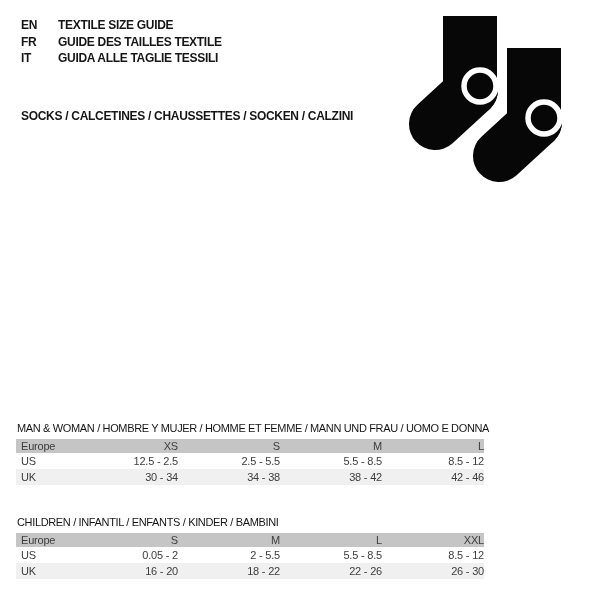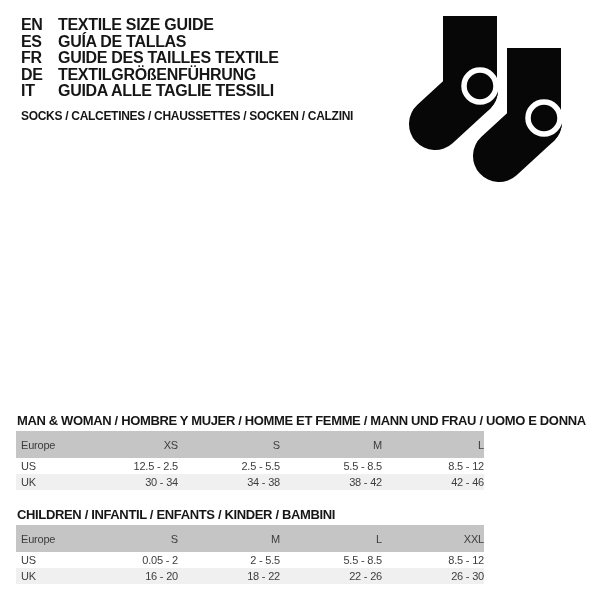--- a/index.html
+++ b/index.html
@@ -5,62 +5,56 @@
   html,body{margin:0;padding:0;}
   body{
     width:600px;height:600px;background:#fff;position:relative;overflow:hidden;
     font-family:"Liberation Sans",sans-serif;
     -webkit-font-smoothing:antialiased;
   }
   .abs{position:absolute;}
 
   
   .lang-list{left:21px;top:17px;width:360px;}
-  .lang-row{height:16.5px;line-height:16.5px;font-size:16px;font-weight:700;
+  .lang-row{height:16.5px;line-height:16.5px;font-size:12px;font-weight:700;
     color:var(--text-primary,#161616);letter-spacing:-0.3px;white-space:nowrap;}
   .lang-code{display:inline-block;width:37px;}
 
   
   .category{left:21px;top:109px;font-size:12px;font-weight:700;
     color:var(--text-primary,#161616);letter-spacing:-0.3px;white-space:nowrap;}
 
   
   .socks{left:405px;top:14px;}
 
   
   .size-table{left:16px;width:468px;}
-  .tbl-title{font-size:13px;font-weight:700;color:var(--text-primary,#161616);
-    letter-spacing:-0.35px;line-height:13px;margin:4px 0 4px 1px;white-space:nowrap;}
+  .tbl-title{font-size:11px;font-weight:400;color:var(--text-primary,#161616);
+    letter-spacing:-0.35px;line-height:13px;margin:12px 0 4px 1px;white-space:nowrap;}
   table{border-collapse:collapse;width:468px;table-layout:fixed;}
   col.c-label{width:60px;}
   col.c-data{width:102px;}
   th,td{font-size:11px;font-weight:400;color:var(--table-text,#3d3d3d);
     letter-spacing:-0.2px;text-align:right;padding:0;overflow:hidden;white-space:nowrap;}
-  th{height:27px;background:var(--table-header-bg,#c5c5c5);}
+  th{height:14px;background:var(--table-header-bg,#c5c5c5);}
   td{height:16px;margin-left:44px;}
   .left{text-align:left;padding-left:5px;}
   tr.row-alt td{background:var(--table-row-alt-bg,#f0f0f0);}
   #table-0{top:410px;}
   #table-1{top:504px;}
 </style>
 </head>
 <body>
 
 <div class="abs lang-list">
   <div class="lang-row">
     <span class="lang-code">EN</span><span>TEXTILE SIZE GUIDE</span>
   </div>
   <div class="lang-row">
-    <span class="lang-code">ES</span><span>GUÍA DE TALLAS</span>
-  </div>
-  <div class="lang-row">
     <span class="lang-code">FR</span><span>GUIDE DES TAILLES TEXTILE</span>
-  </div>
-  <div class="lang-row">
-    <span class="lang-code">DE</span><span>TEXTILGRÖßENFÜHRUNG</span>
   </div>
   <div class="lang-row">
     <span class="lang-code">IT</span><span>GUIDA ALLE TAGLIE TESSILI</span>
   </div>
 </div>
 
 <div class="abs category">SOCKS / CALCETINES / CHAUSSETTES / SOCKEN / CALZINI</div>
 
 <svg class="abs socks" width="160" height="172" viewBox="0 0 160 172" xmlns="http://www.w3.org/2000/svg">
   <g transform="translate(4,2)" fill="#070707">

